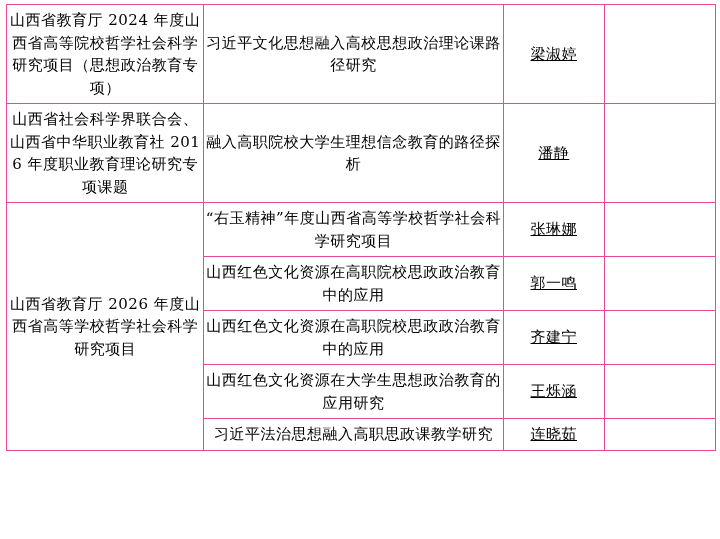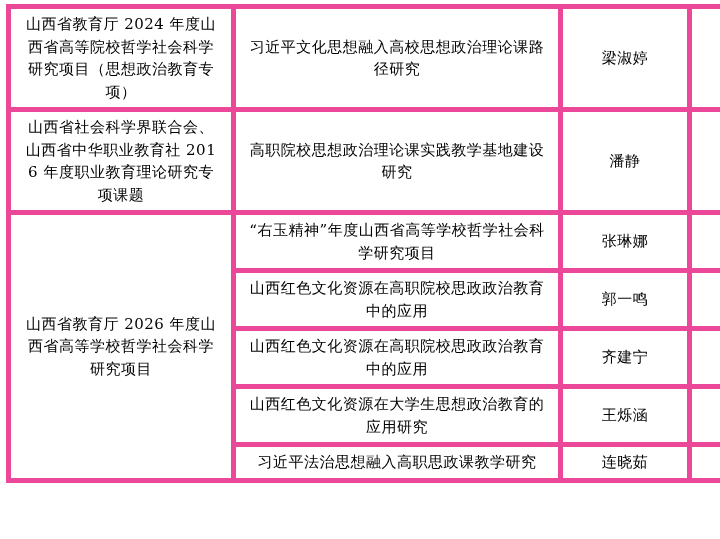--- a/index.html
+++ b/index.html
@@ -21,37 +21,38 @@
     box-sizing: border-box;
   }
   table.doc-table {
     border-collapse: collapse;
     table-layout: fixed;
     width: 710px;
     margin-left: 6px;
     margin-top: 4px;
   }
   table.doc-table td {
-    border: 5px solid #ec4899;
-    padding: 4px 12px;
+    border: 1px solid #ec4899;
+    padding: 4px 0;
     vertical-align: middle;
     text-align: center;
     font-size: 15px;
     line-height: 1.5;
     letter-spacing: 0.5px;
     word-break: break-all;
   }
   td.col-project {
     width: 196px;
   }
   td.col-title {
     width: 298px;
   }
   td.col-person {
     width: 100px;
+    text-decoration: underline;
   }
   td.col-extra {
     width: 110px;
   }
   .cell-text {
     display: block;
   }
 </style>
 </head>
 <body>
@@ -72,21 +73,21 @@
         <td class="col-extra">
           <span class="cell-text"></span>
         </td>
       </tr>
 
       <tr>
         <td class="col-project" rowspan="1">
           <span class="cell-text">山西省社会科学界联合会、山西省中华职业教育社 2016 年度职业教育理论研究专项课题</span>
         </td>
         <td class="col-title">
-          <span class="cell-text">高职院校思想政治理论课实践教学基地建设研究</span>
+          <span class="cell-text">融入高职院校大学生理想信念教育的路径探析</span>
         </td>
         <td class="col-person">
           <span class="cell-text">潘静</span>
         </td>
         <td class="col-extra">
           <span class="cell-text"></span>
         </td>
       </tr>
 
       <tr>

